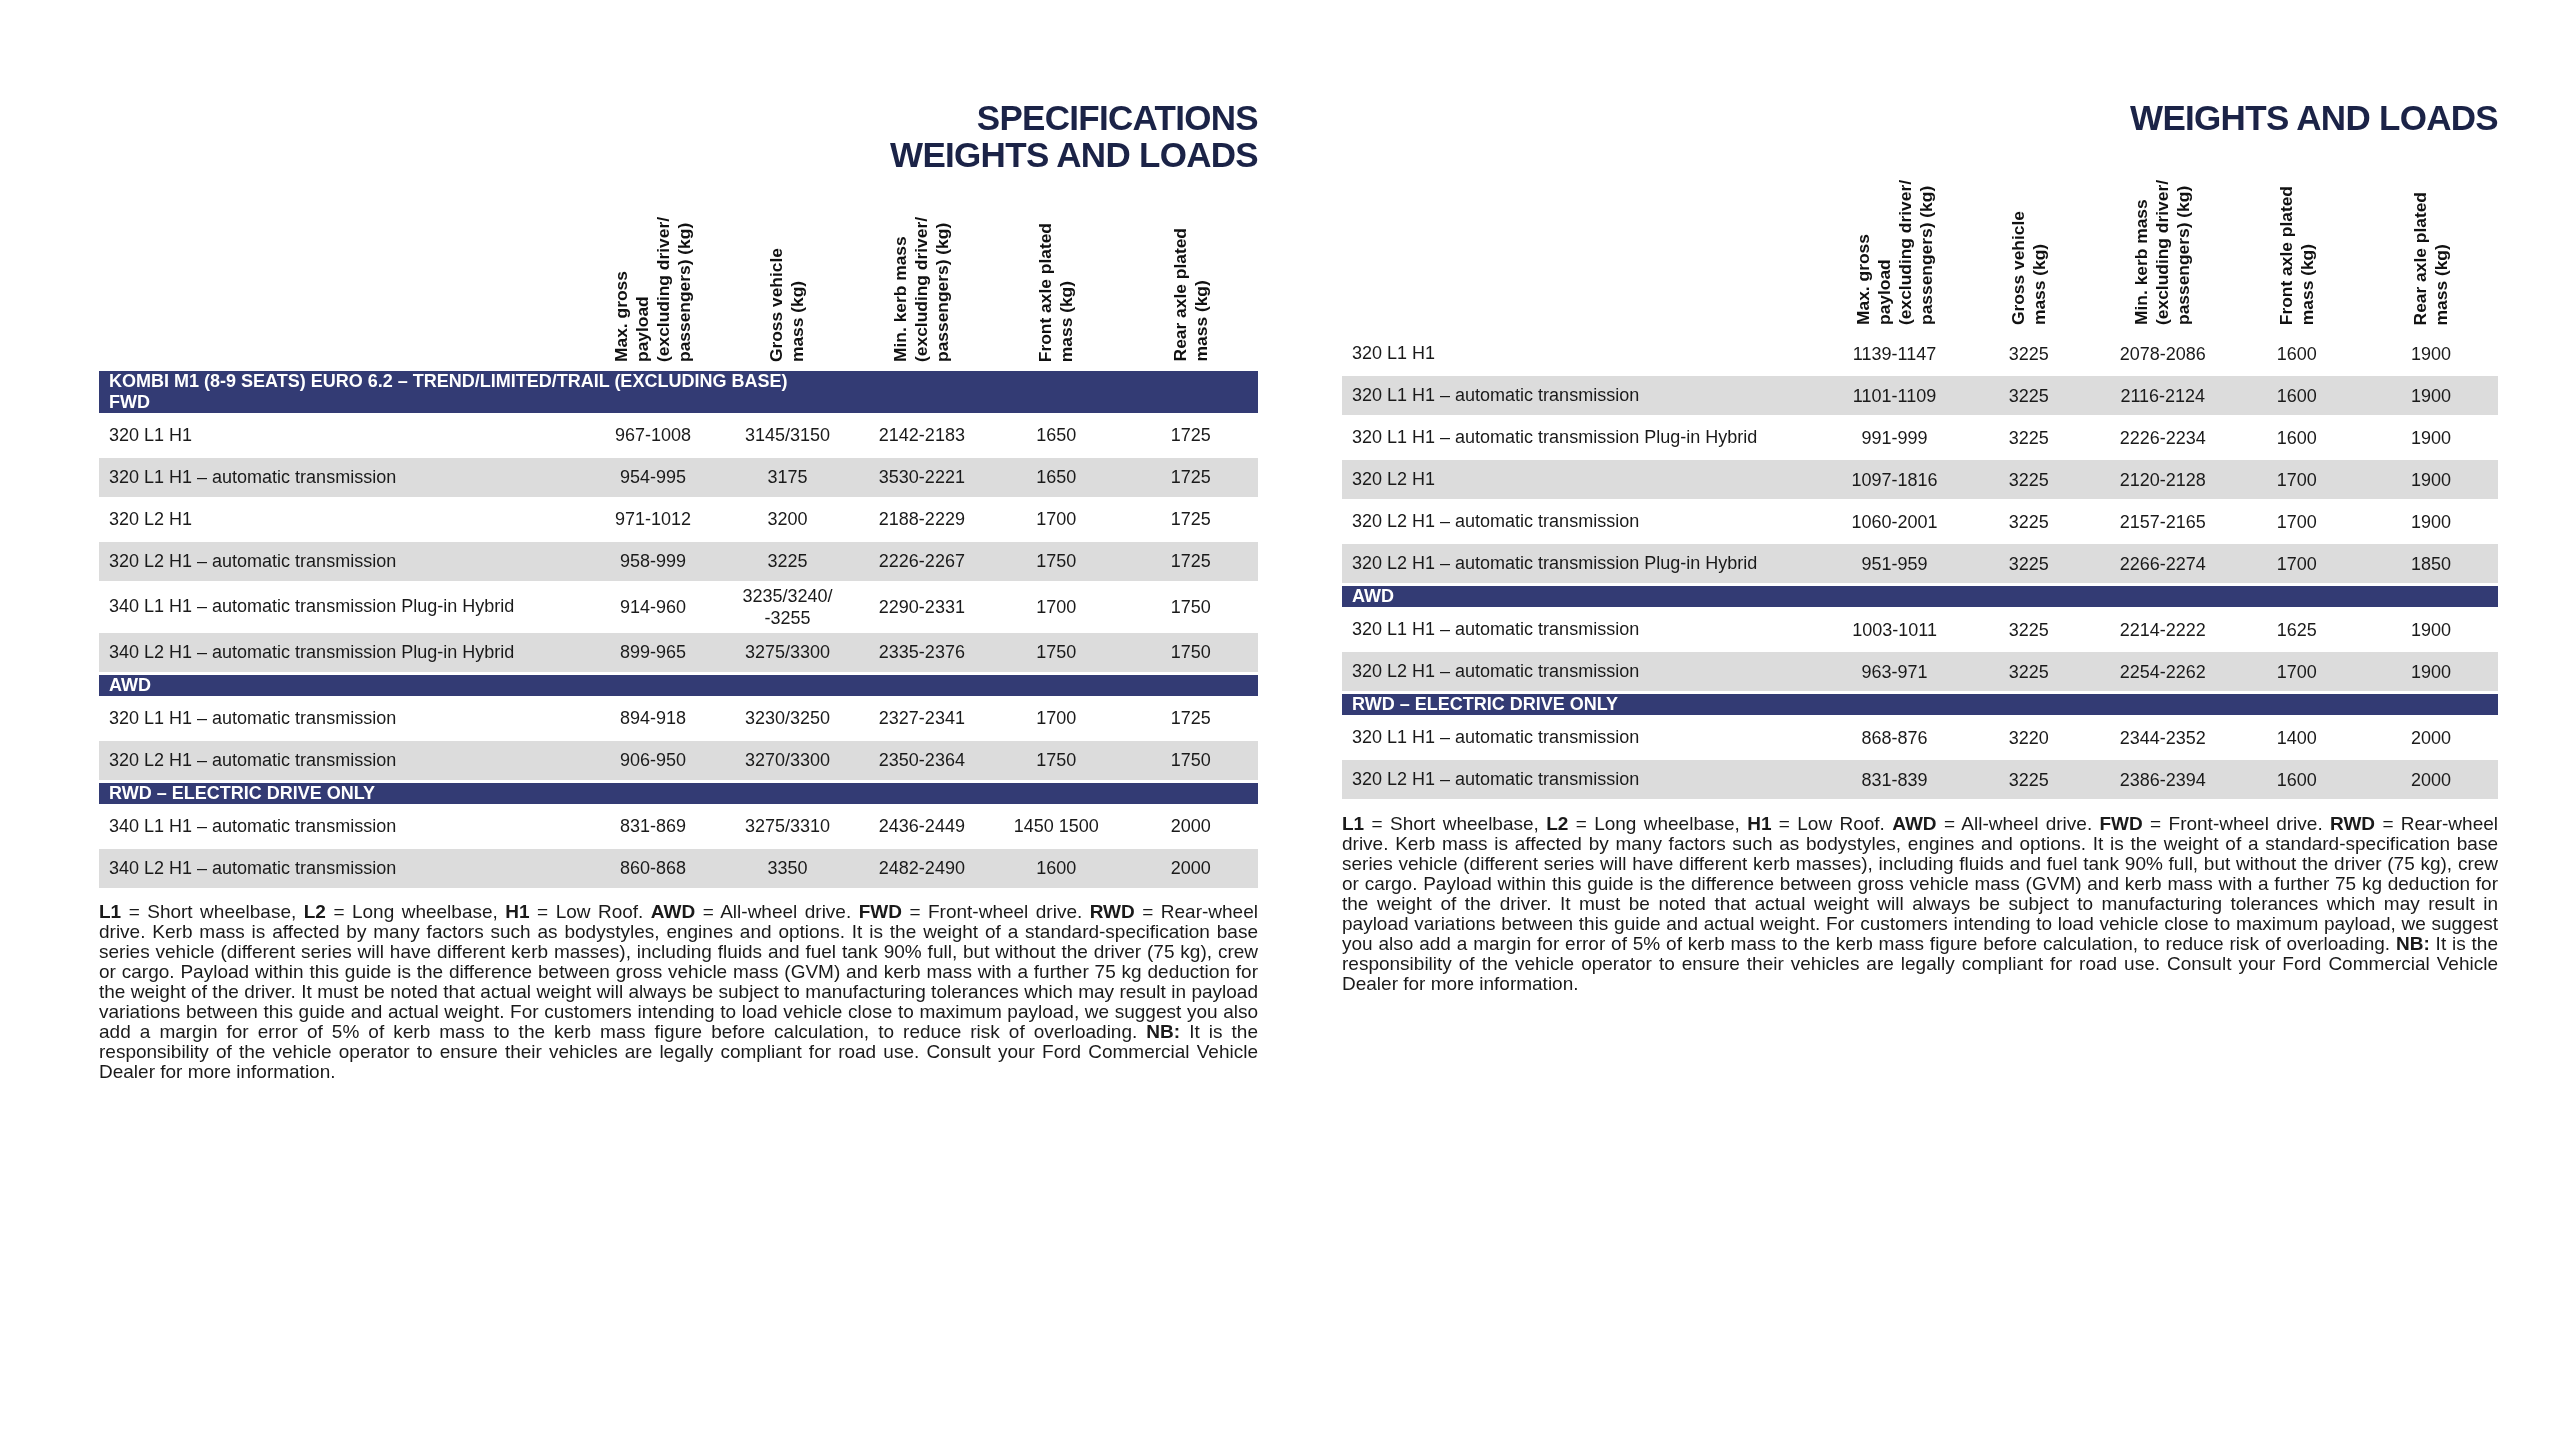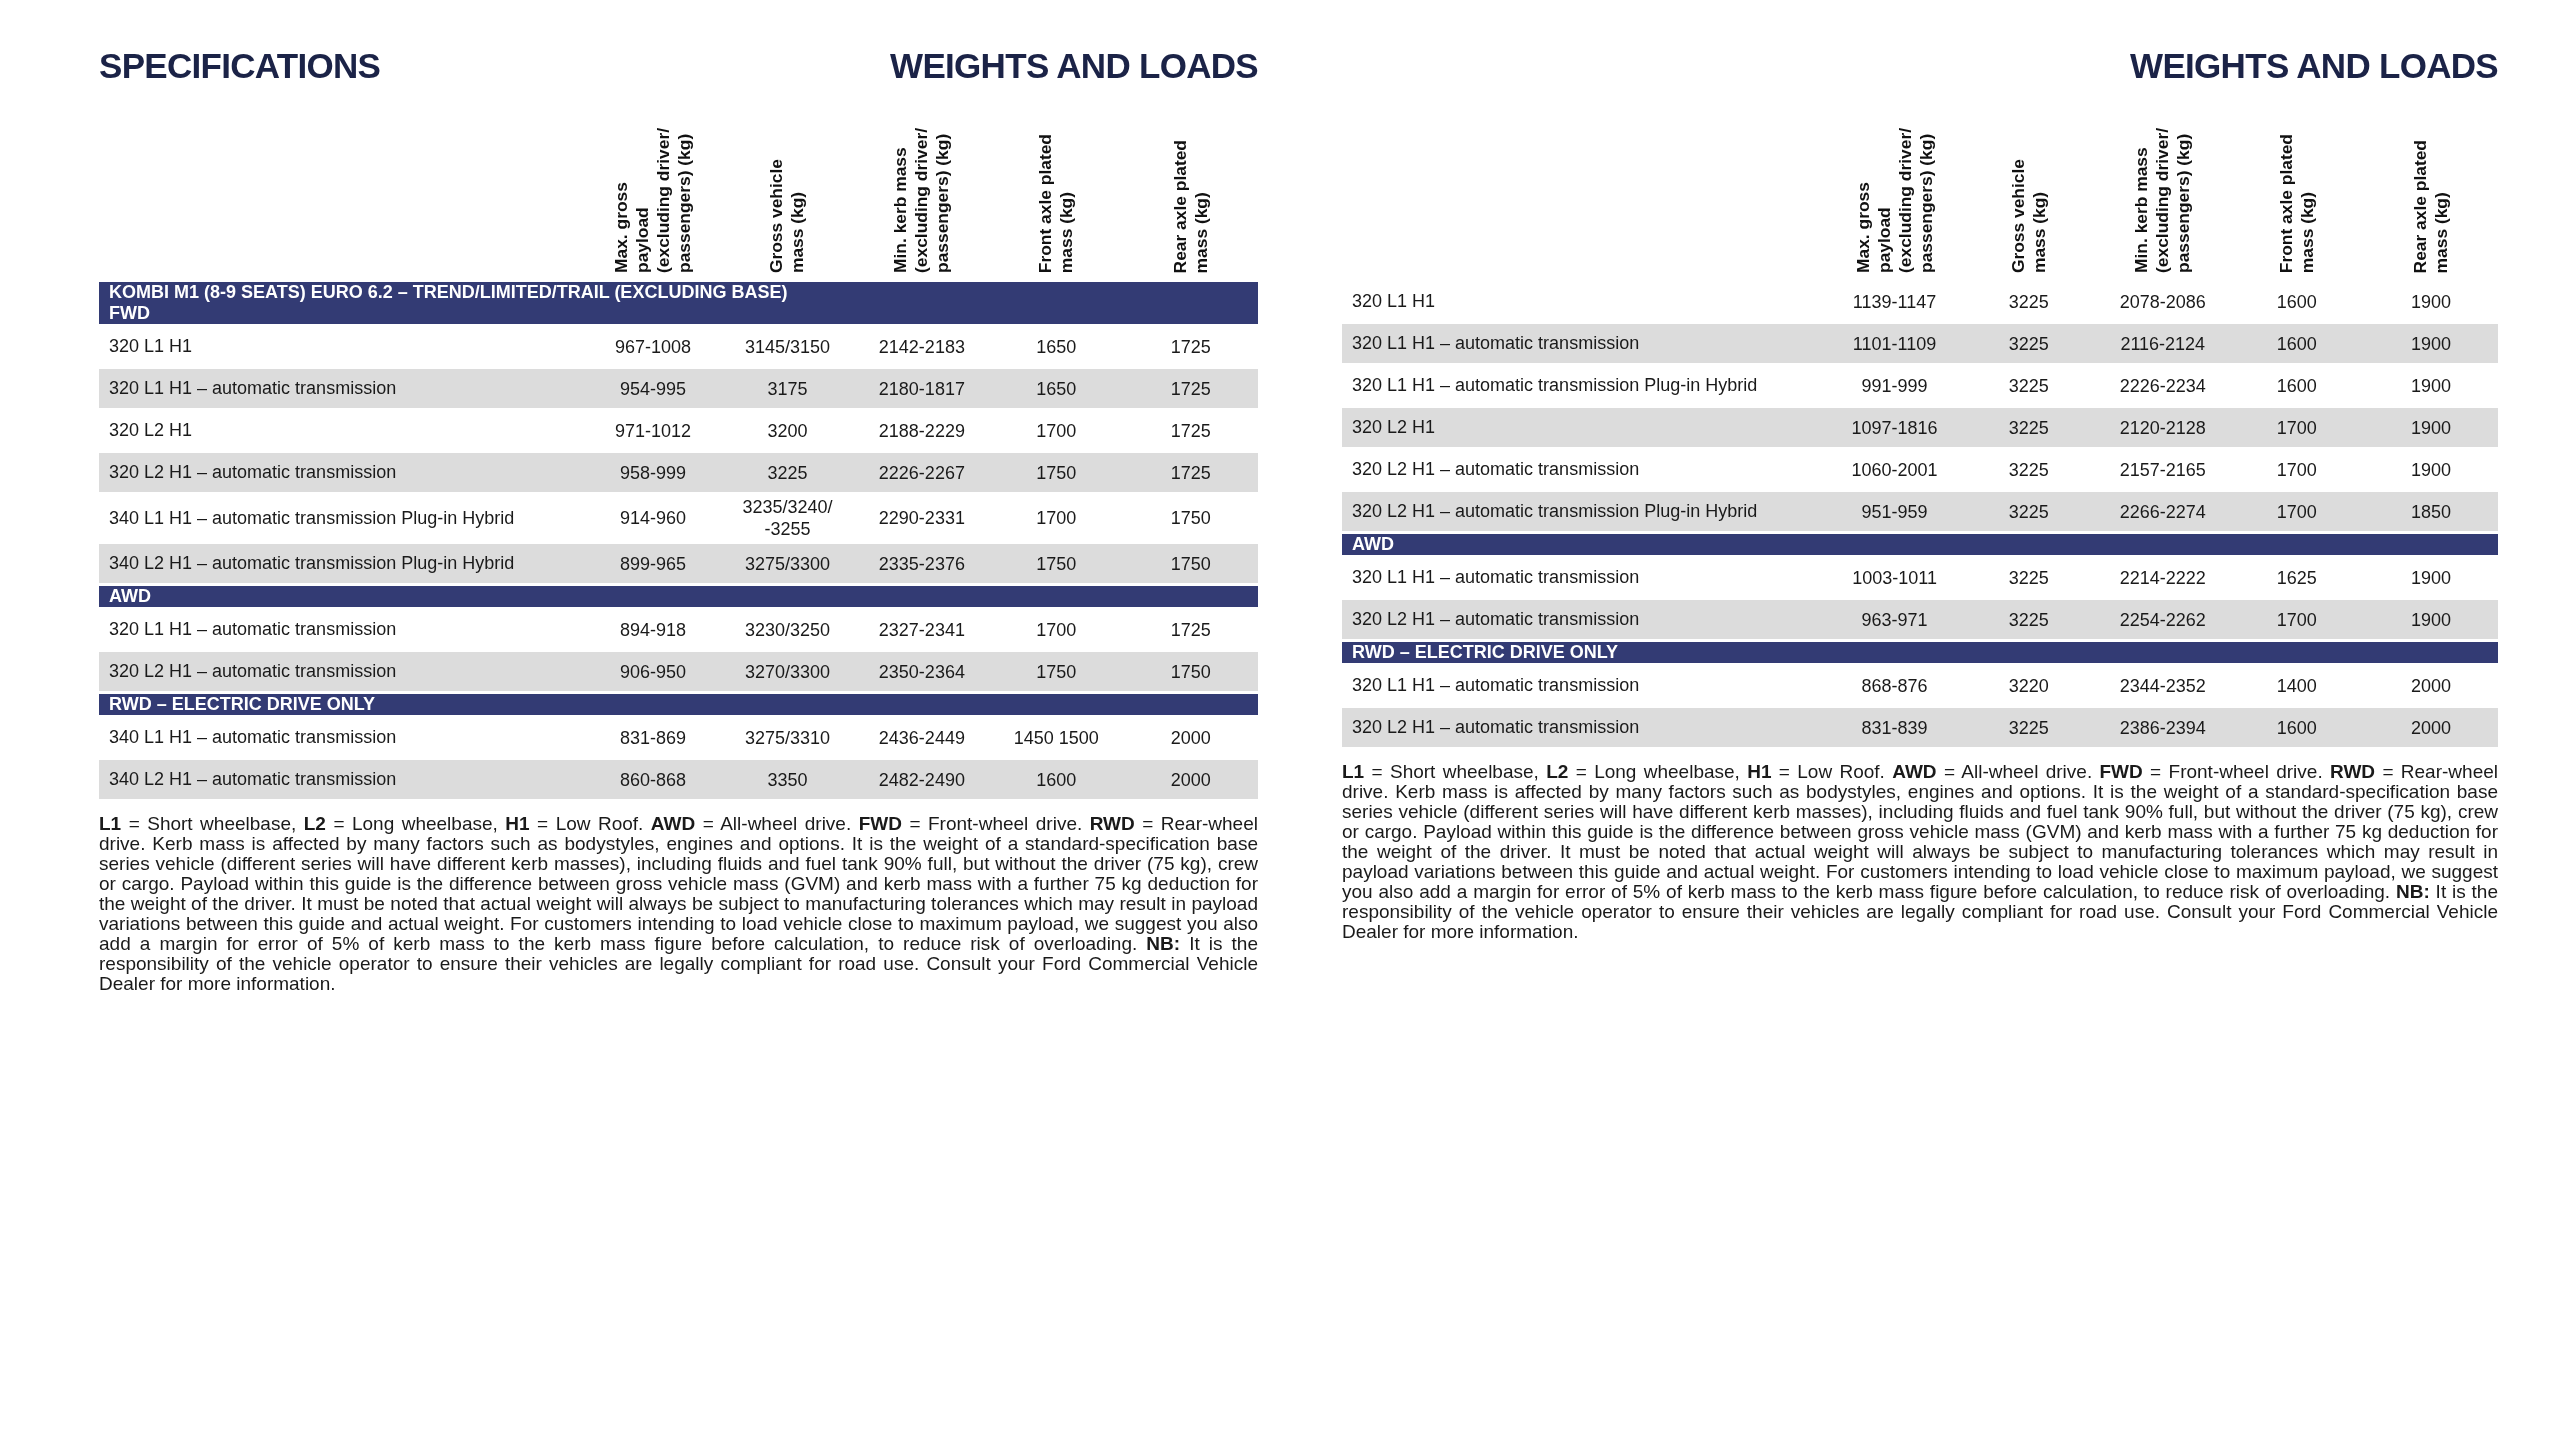--- a/index.html
+++ b/index.html
@@ -13,23 +13,24 @@
     overflow: hidden;
   }
   .panel { position: absolute; top: 0; }
   .panel-left  { left: 99px;  width: 1159px; }
   .panel-right { left: 1342px; width: 1156px; }
 
   .panel-header {
     display: flex;
     justify-content: space-between;
     align-items: flex-end;
-    padding-top: 48px;
+    padding-top: 100px;
     margin-bottom: 7.2px;
     min-height: 36px;
+    flex-direction: column;
   }
   .panel-header.single { justify-content: flex-end; }
   .title {
     margin: 0;
     font-size: 35px;
     line-height: 1.05;
     font-weight: 600;
     letter-spacing: -0.7px;
     color: #1b2347;
   }
@@ -136,21 +137,21 @@
             <td class="val">967-1008</td>
             <td class="val">3145/3150</td>
             <td class="val">2142-2183</td>
             <td class="val">1650</td>
             <td class="val">1725</td>
           </tr>
           <tr class="row alt">
             <td class="lbl">320 L1 H1 – automatic transmission</td>
             <td class="val">954-995</td>
             <td class="val">3175</td>
-            <td class="val">2180-1817</td>
+            <td class="val">3530-2221</td>
             <td class="val">1650</td>
             <td class="val">1725</td>
           </tr>
           <tr class="row">
             <td class="lbl">320 L2 H1</td>
             <td class="val">971-1012</td>
             <td class="val">3200</td>
             <td class="val">2188-2229</td>
             <td class="val">1700</td>
             <td class="val">1725</td>

